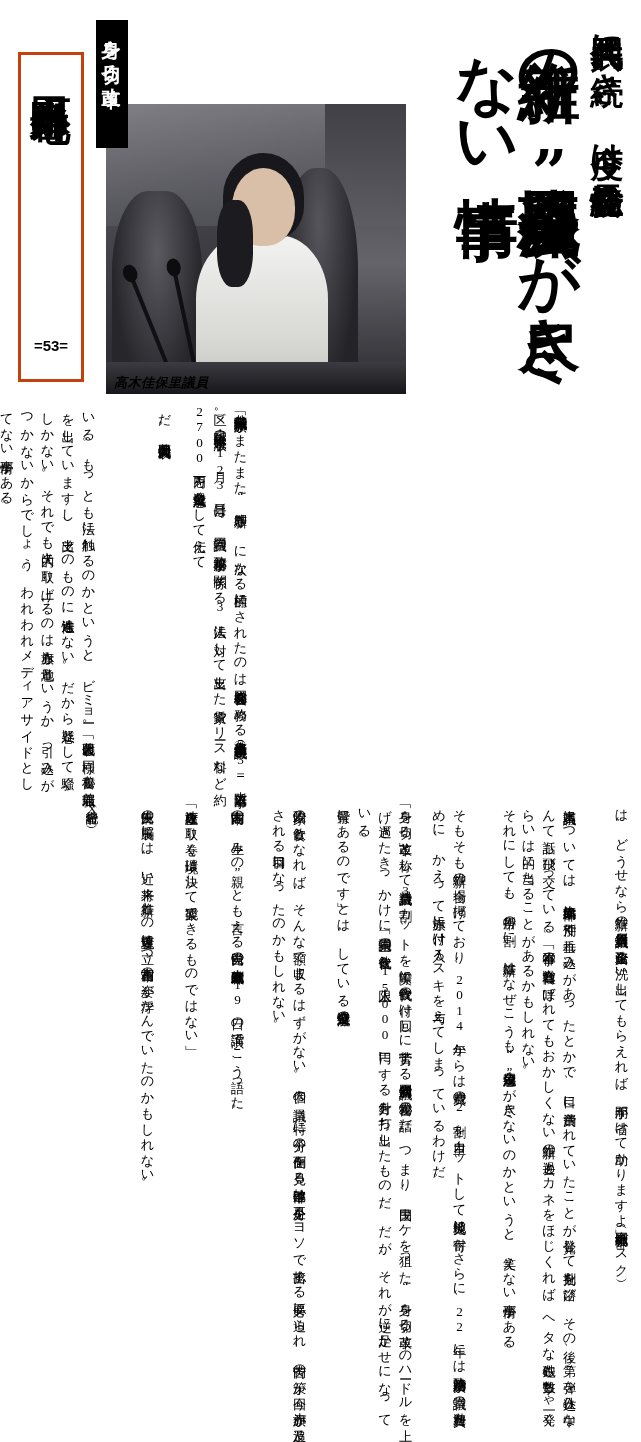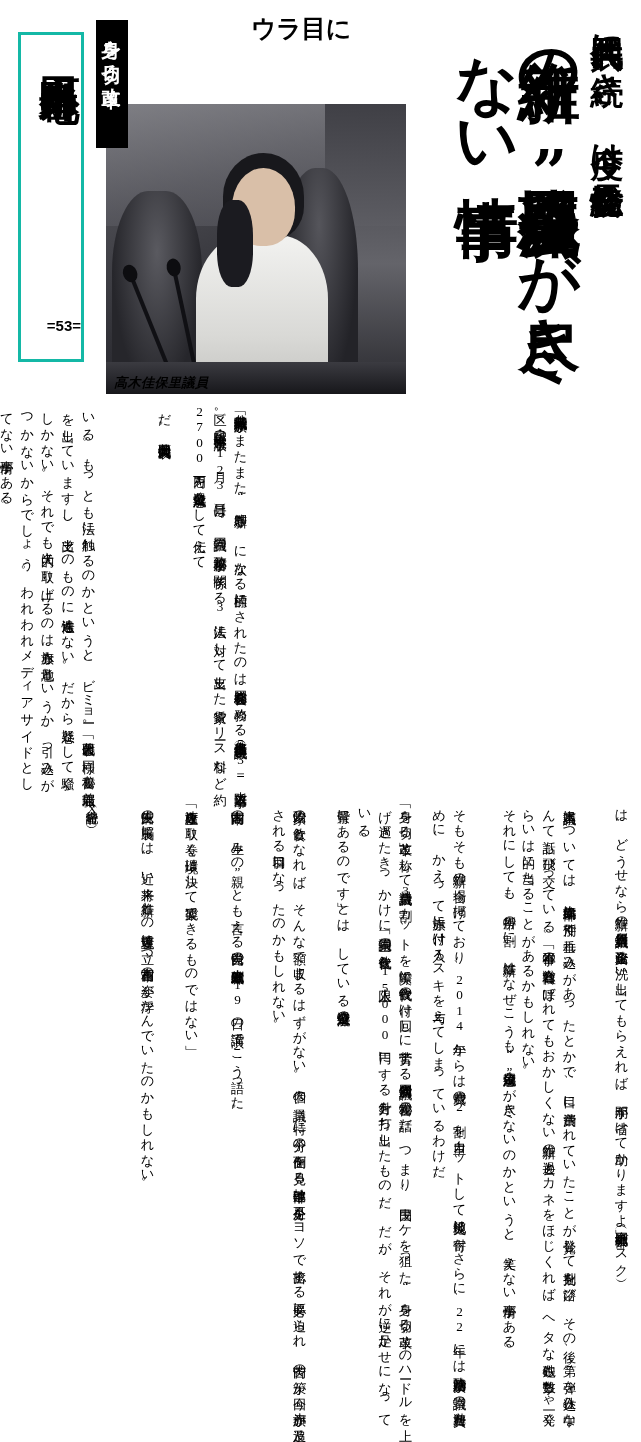--- a/index.html
+++ b/index.html
@@ -24,29 +24,29 @@
   .top-block {
     position: relative;
     height: 400px;
     width: 621px;
   }
 
   
   .series-box {
     position: absolute;
     left: 8px;
-    top: 24px;
+    top: 44px;
     width: 66px;
     height: 330px;
-    border: 3px solid #14b8a6;
+    border: 3px solid #c2410c;
     background: #fff;
     box-sizing: border-box;
     display: flex;
     flex-direction: column;
-    align-items: flex-end;
+    align-items: center;
     justify-content: flex-start;
     padding-top: 8px;
     z-index: 6;
   }
   .series-title {
     writing-mode: vertical-rl;
     text-orientation: upright;
     font-family: "DejaVu Serif", serif;
     font-weight: bold;
     font-size: 40px;
@@ -304,21 +304,20 @@
   <div class="top-block">
 
     <div class="series-box">
       <div class="series-title">永田町番外地</div>
       <div class="series-num">=53=</div>
     </div>
 
     <div class="kicker-vert">身を切る改革</div>
 
     <div class="quote-head">
-      <div class="l2">ウラ目に</div>
     </div>
 
     <div class="photo">
       <div class="bg"></div>
       <div class="wood"></div>
       <div class="panel-r"></div>
       <div class="crowd1"></div>
       <div class="crowd2"></div>
       <div class="figure-body"></div>
       <div class="figure-hair"></div>

